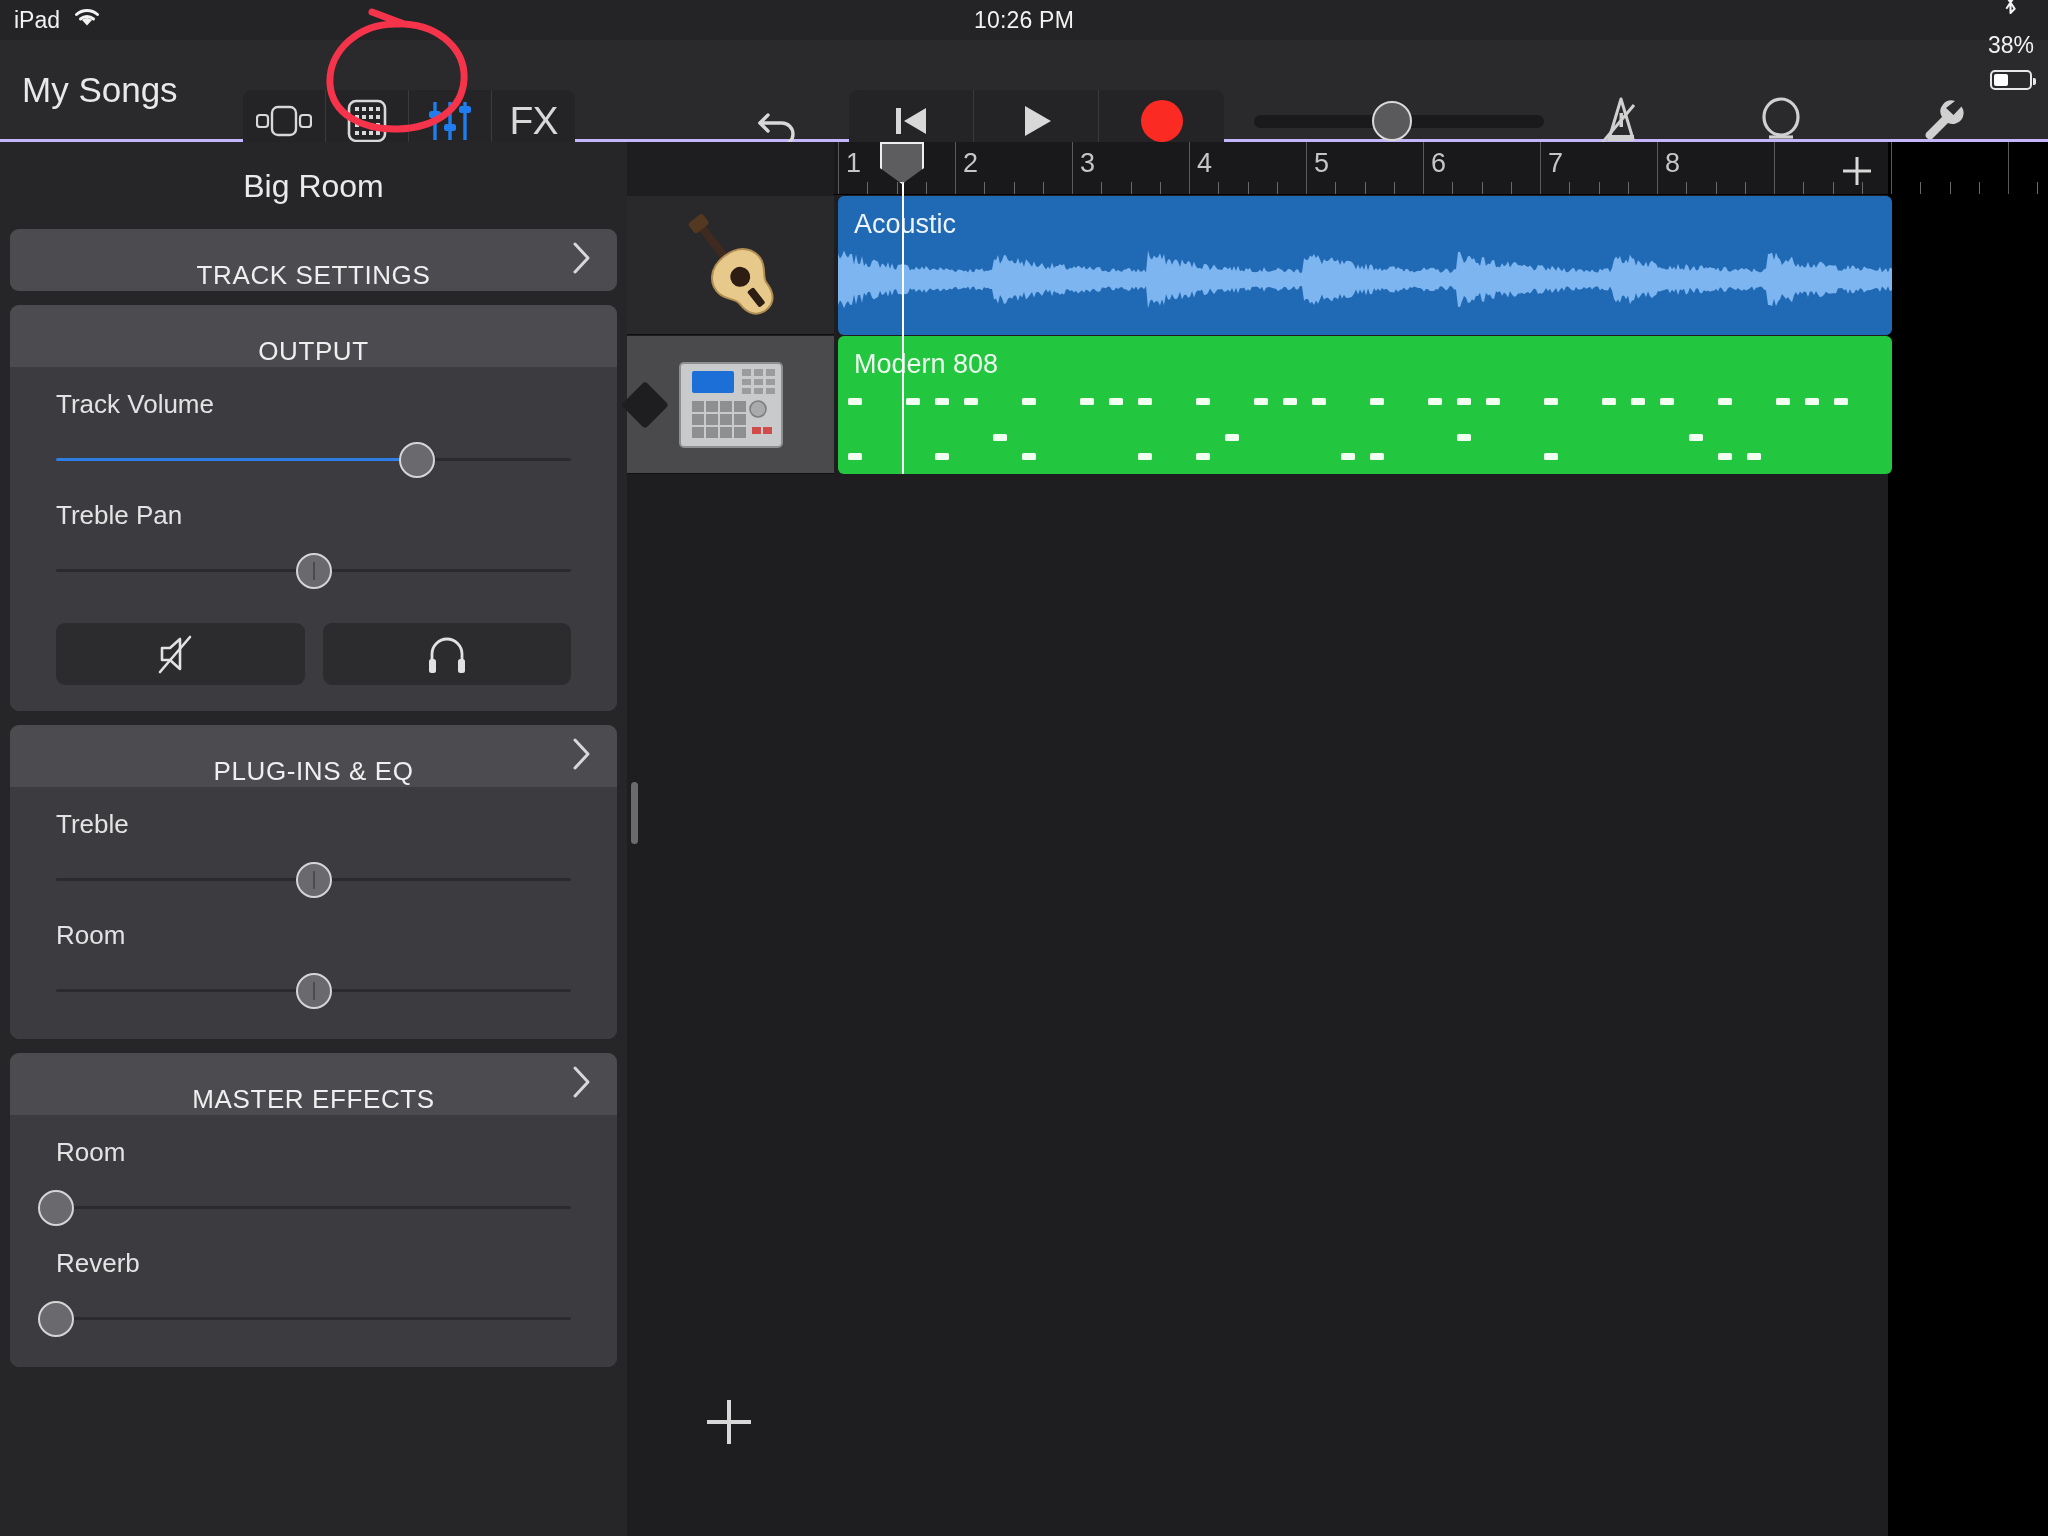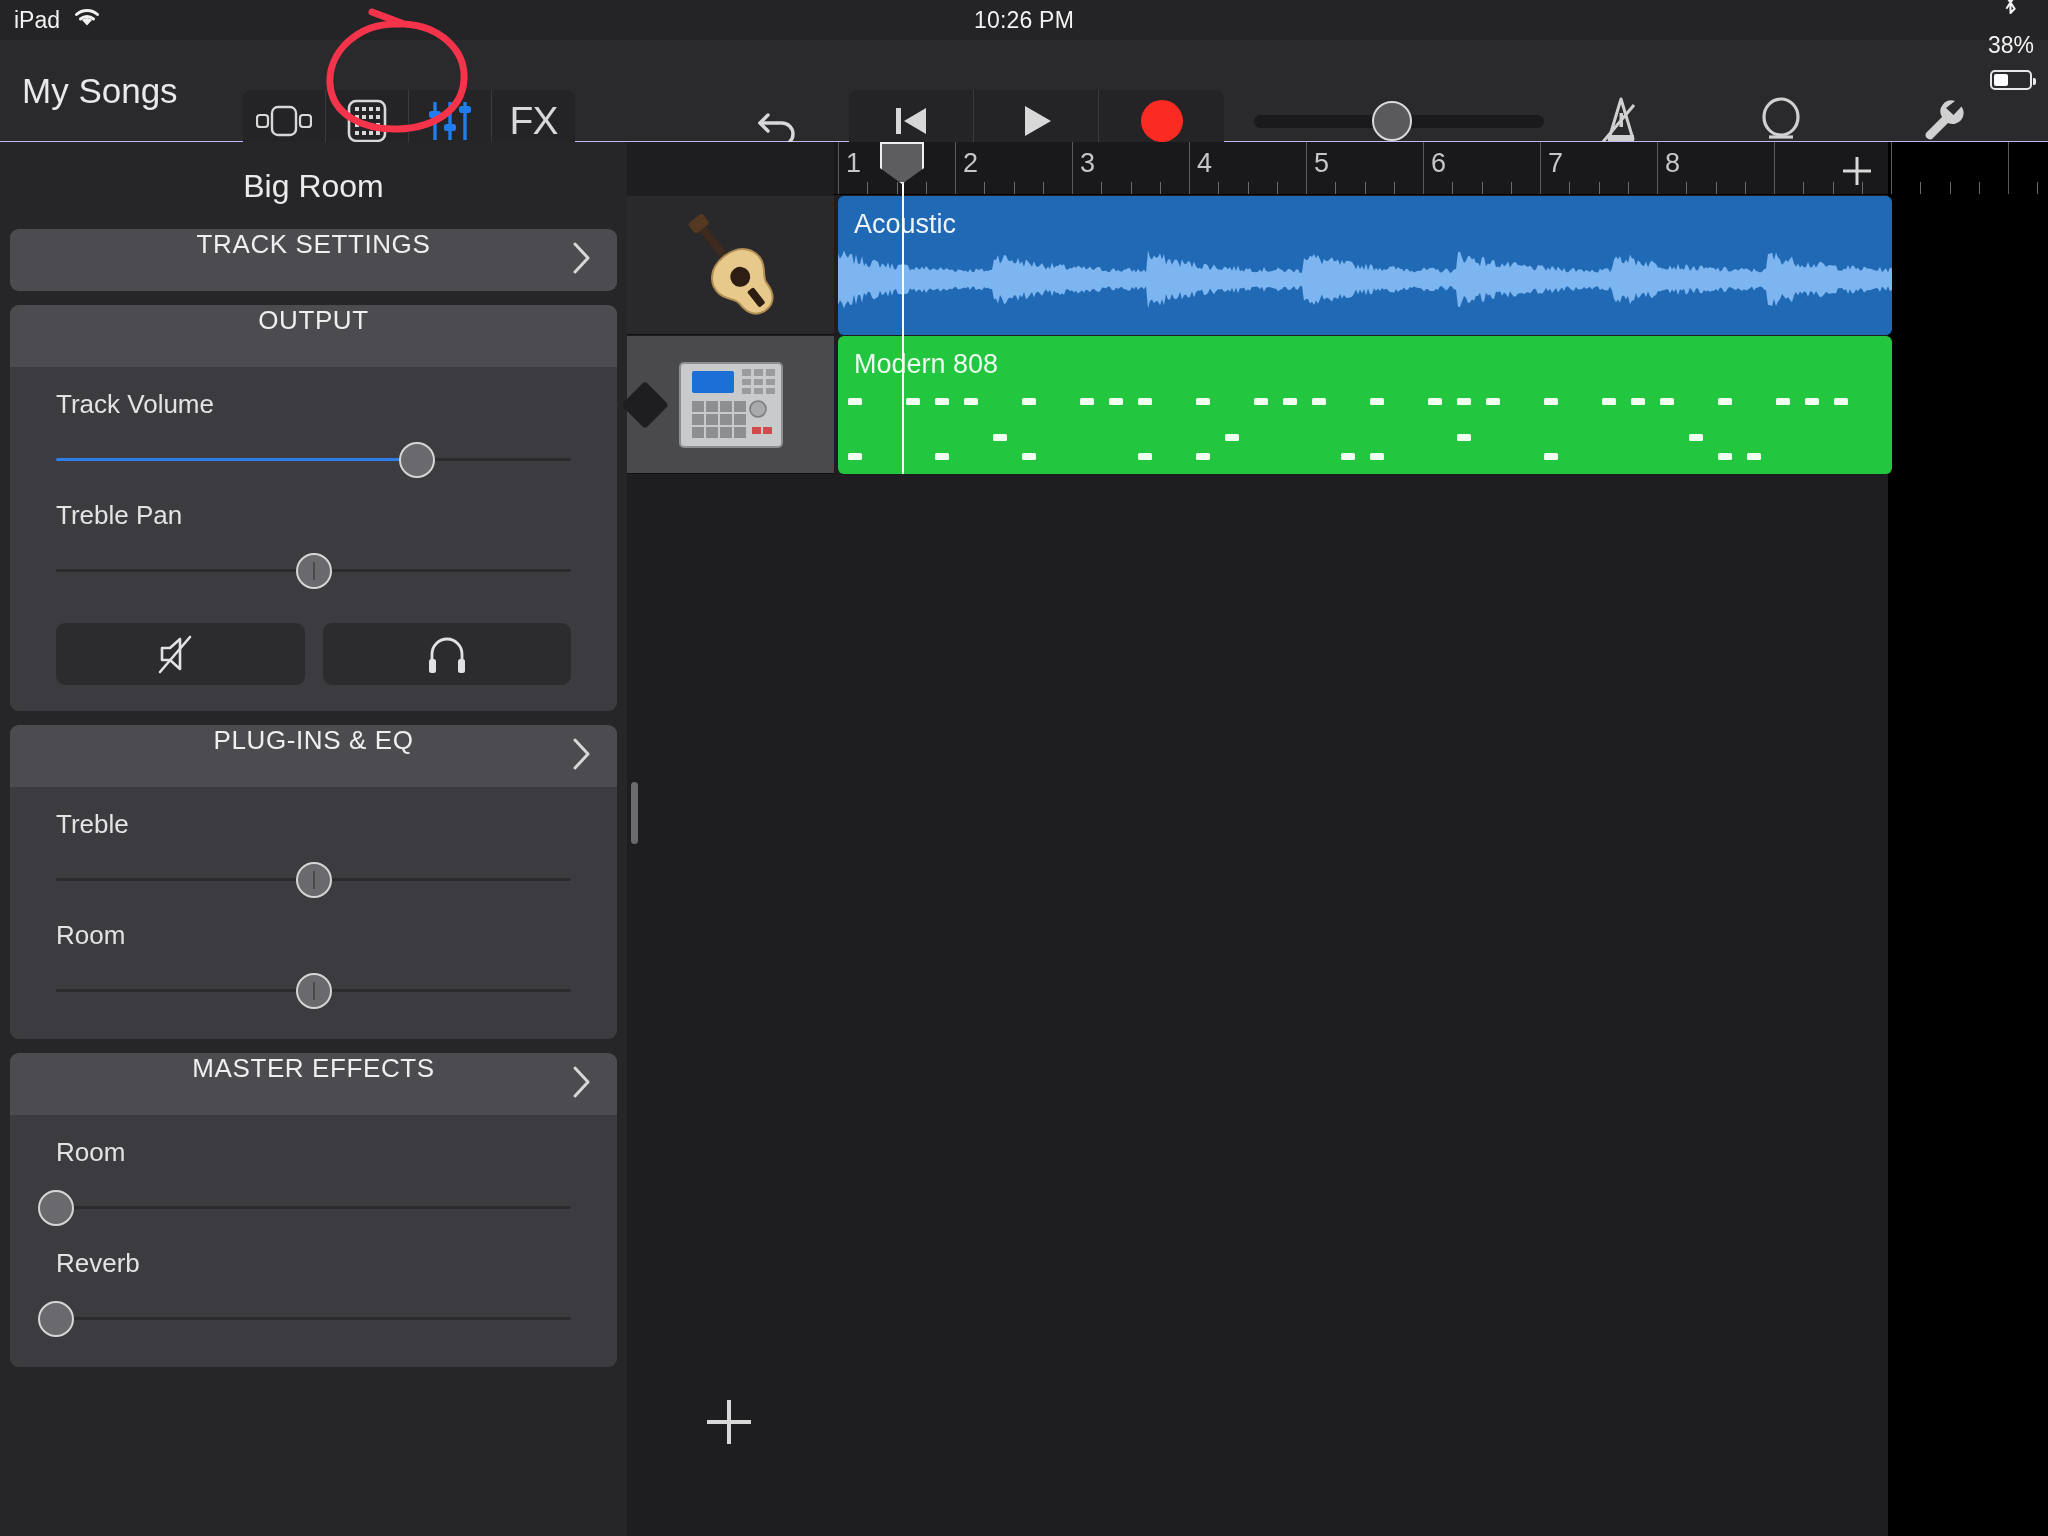--- a/index.html
+++ b/index.html
@@ -27,21 +27,21 @@
   .batt-shell::after {
     content: ""; position: absolute; right: -6px; top: 6px; width: 3px; height: 7px;
     background: #e8e8e8; border-radius: 0 2px 2px 0;
   }
   .batt-fill { position: absolute; left: 2px; top: 2px; bottom: 2px; width: 38%; background: #fff; border-radius: 2px; }
 
   
   .toolbar {
     position: absolute; left: 0; top: 40px; width: 2048px; height: 102px;
     background: #2a2a2c; display: flex; align-items: center;
-    border-bottom: 1px solid #c4b5fd;
+    border-bottom: 3px solid #c4b5fd;
   }
   .mysongs { color: #e9e9ea; font-size: 35px; margin-left: 22px; white-space: nowrap; }
 
   .seg-group {
     position: absolute; left: 243px; top: 50px;
     display: flex; height: 62px; border-radius: 9px; overflow: hidden;
     background: #242426;
   }
   .seg-btn {
     width: 83px; height: 62px; display: flex; align-items: center; justify-content: center;
@@ -74,21 +74,21 @@
 
   
   .panel {
     position: absolute; left: 0; top: 142px; width: 627px; height: 1394px;
     background: #262628; overflow: hidden;
   }
   .panel-title { color: #eaeaea; font-size: 32px; text-align: center; padding: 26px 0 24px; }
   .card { margin: 0 10px 14px; border-radius: 9px; overflow: hidden; background: #3a3a3d; }
   .sec-header {
     position: relative; background: #4c4c50; height: 62px;
-    display: flex; align-items: flex-start; justify-content: center;
+    display: flex; align-items: flex-end; justify-content: center;
   }
   .sec-header .t { color: #efefef; font-size: 26px; letter-spacing: .6px; }
   .chev { position: absolute; right: 24px; top: 50%; transform: translateY(-50%); }
   .sec-body { background: #3c3c40; padding: 22px 46px 26px; }
 
   .ctrl { margin-bottom: 22px; }
   .ctrl:last-child { margin-bottom: 4px; }
   .ctrl-label { color: #e3e3e3; font-size: 26px; margin-bottom: 22px; }
   .slider { position: relative; height: 36px; }
   .s-track { position: absolute; left: 0; right: 0; top: 16px; height: 3px; background: #2b2b2e; border-radius: 2px; }

